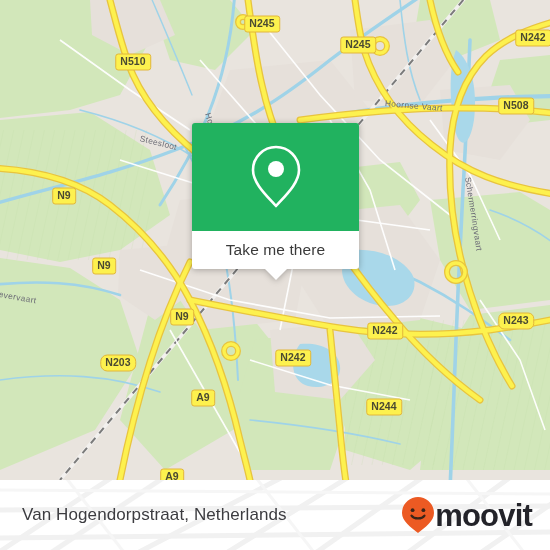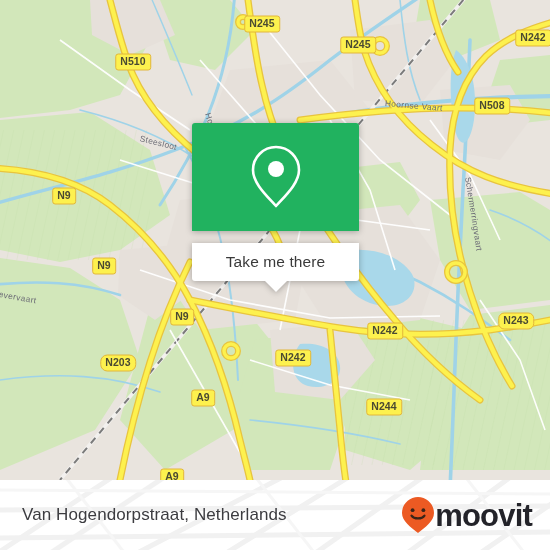--- a/index.html
+++ b/index.html
@@ -106,21 +106,20 @@
     justify-content: center;
   }
   #popup-foot {
     position: relative;
     background: #ffffff;
     border-radius: 0 0 3px 3px;
     height: 38px;
     display: flex;
     align-items: center;
     justify-content: center;
-    margin-top: 12px;
   }
   #popup-foot-label {
     color: #3a3a3a;
     font-family: "Liberation Sans", sans-serif;
     font-size: 15.5px;
     letter-spacing: .1px;
   }
   #popup-tail {
     position: absolute;
     left: 50%;
@@ -317,21 +316,21 @@
     <div class="maplabel water" style="left:140px; top:133px; transform: rotate(14deg);">Steesloot</div>
     <div class="maplabel water" style="left:208px; top:108px; transform: rotate(74deg);">Houtvaart</div>
     <div class="maplabel water" style="left:385px; top:98px; transform: rotate(5deg);">Hoornse Vaart</div>
     <div class="maplabel water" style="left:468px; top:172px; transform: rotate(81deg);">Schermerringvaart</div>
     <div class="maplabel water" style="left:-6px; top:288px; transform: rotate(10deg);">eevervaart</div>
 
     <div class="shield" style="left:262px; top:24px;">N245</div>
     <div class="shield" style="left:358px; top:45px;">N245</div>
     <div class="shield" style="left:533px; top:38px;">N242</div>
     <div class="shield" style="left:133px; top:62px;">N510</div>
-    <div class="shield" style="left:492px; top:106px;text-align:center;">N508</div>
+    <div class="shield" style="left:516px; top:106px;text-align:center;">N508</div>
     <div class="shield" style="left:64px; top:196px;">N9</div>
     <div class="shield" style="left:104px; top:266px;">N9</div>
     <div class="shield" style="left:182px; top:317px;">N9</div>
     <div class="shield" style="left:385px; top:331px;">N242</div>
     <div class="shield" style="left:516px; top:321px;border-radius:6px;">N243</div>
     <div class="shield" style="left:293px; top:358px;">N242</div>
     <div class="shield" style="left:118px; top:363px;border-radius:7px;">N203</div>
     <div class="shield" style="left:203px; top:398px;">A9</div>
     <div class="shield" style="left:384px; top:407px;">N244</div>
     <div class="shield" style="left:172px; top:477px;">A9</div>

